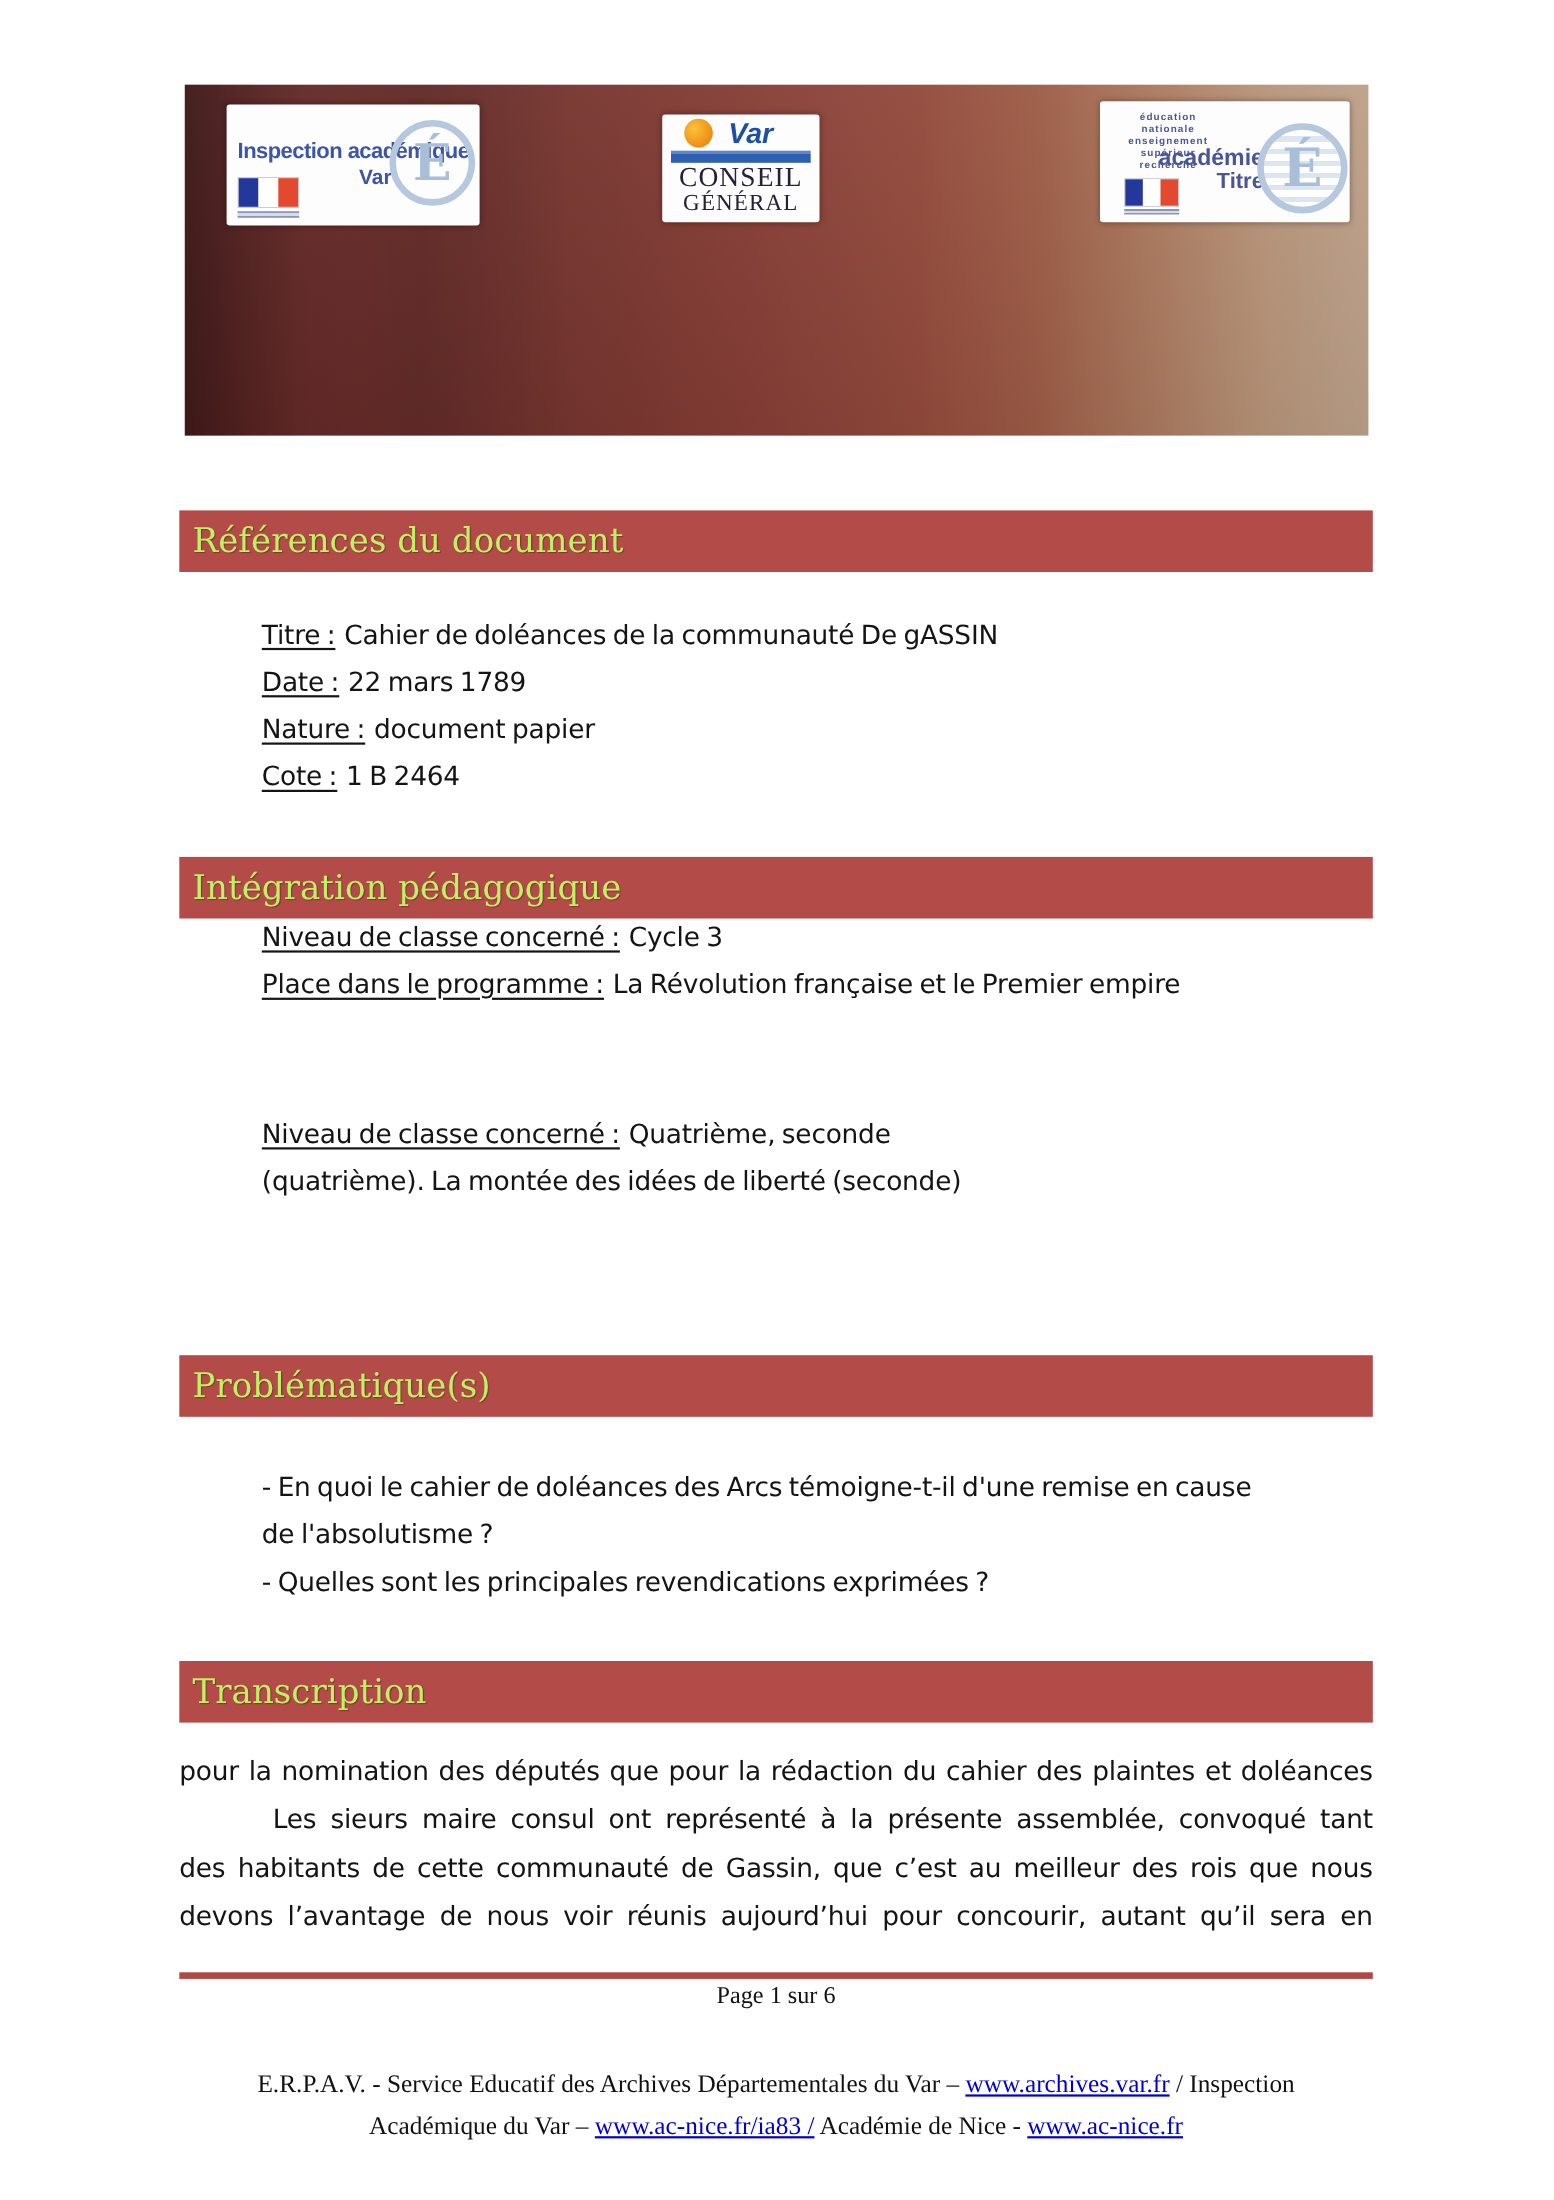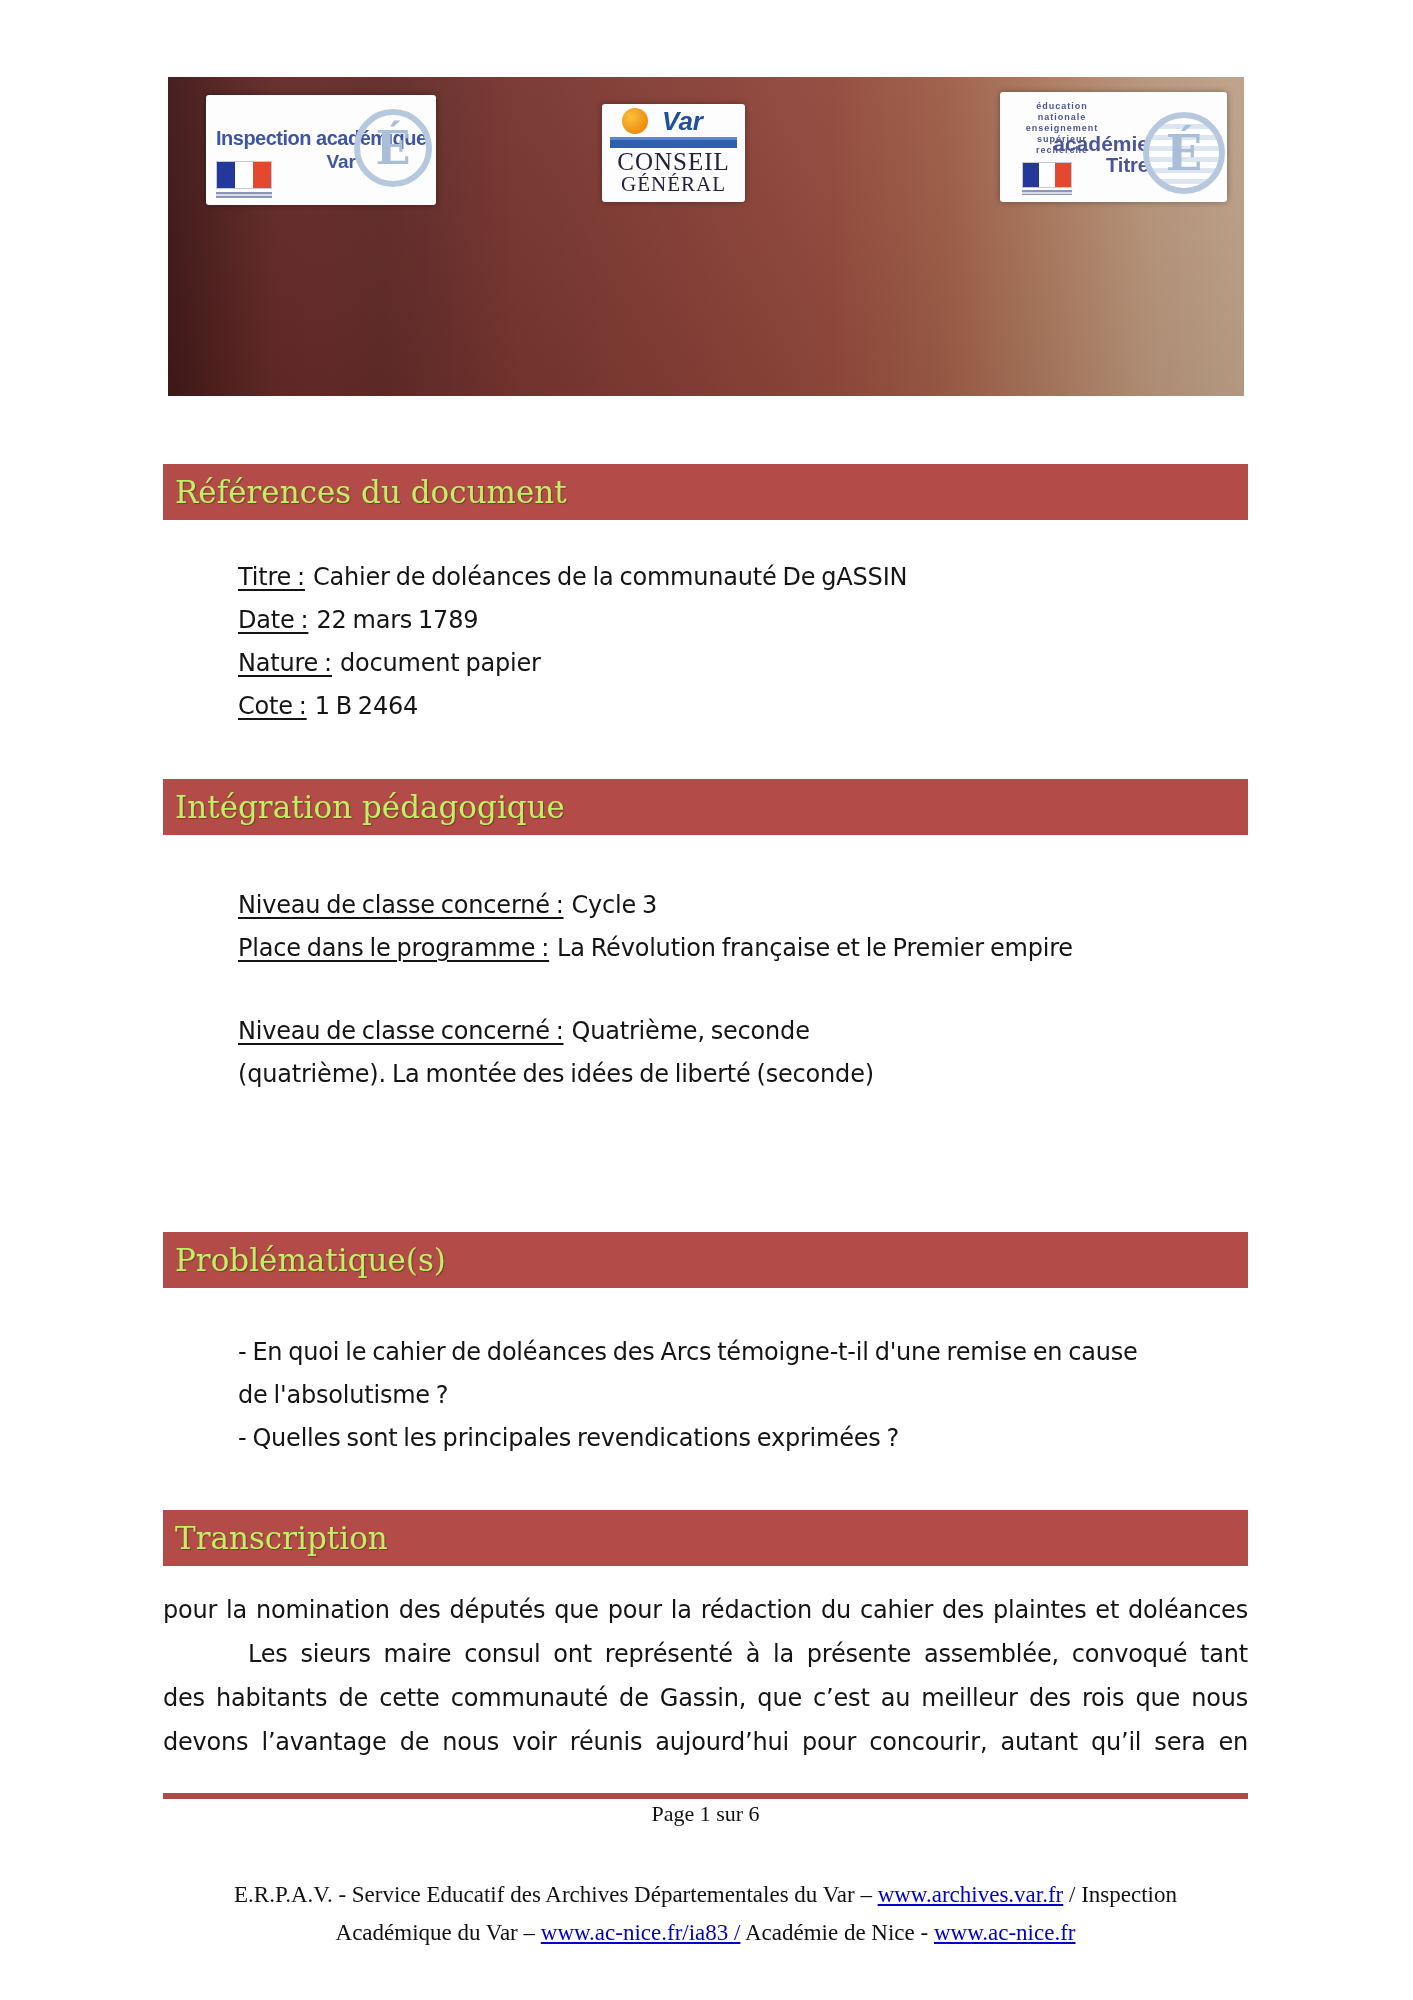--- a/index.html
+++ b/index.html
@@ -169,21 +169,21 @@
     word-spacing: -1.5px;
     color: #141414;
   }
   .u {
     text-decoration: underline;
     text-decoration-thickness: 1.5px;
     text-underline-offset: 4px;
     margin-right: 8px;
   }
   .refs  { left: 238px; top: 556px; width: 1007px; }
-  .integ1{ left: 238px; top: 884px; width: 1007px; }
+  .integ1{ left: 238px; top: 831px; width: 1007px; }
   .integ2{ left: 238px; top: 1010px; width: 1007px; }
   .prob  { left: 238px; top: 1331px; width: 1007px; }
   .trans { left: 163px; top: 1588px; width: 1085px; line-height: 44px; }
   .jline { text-align: justify; text-align-last: justify; }
   .indent { text-indent: 85px; }
 
   
   .footer-rule {
     position: absolute;
     left: 163px; top: 1793px;

